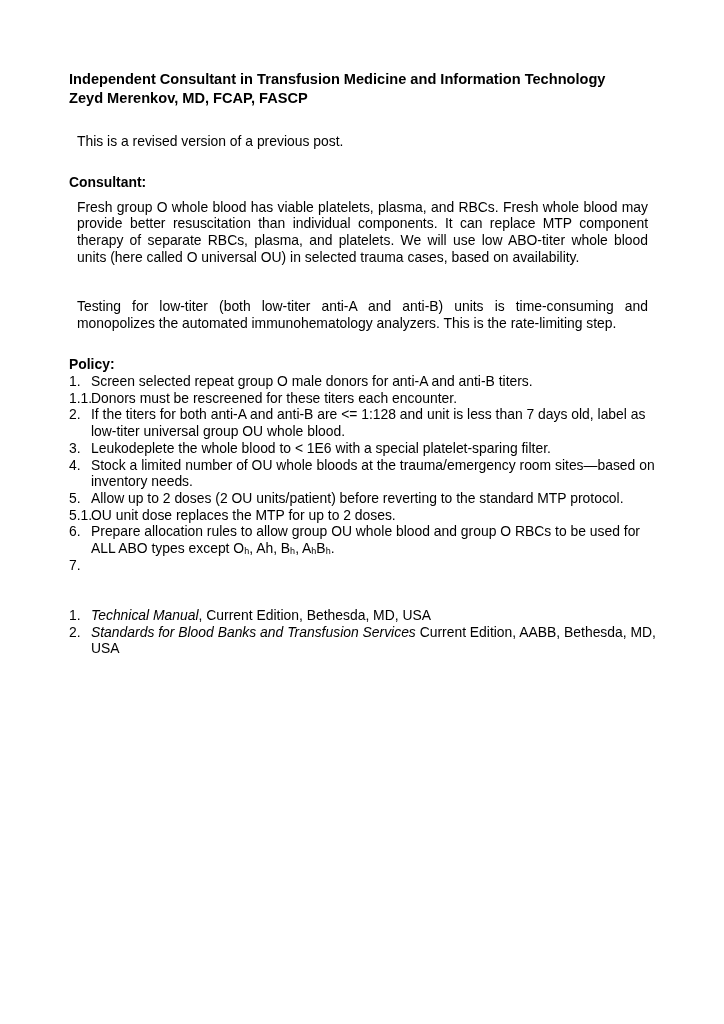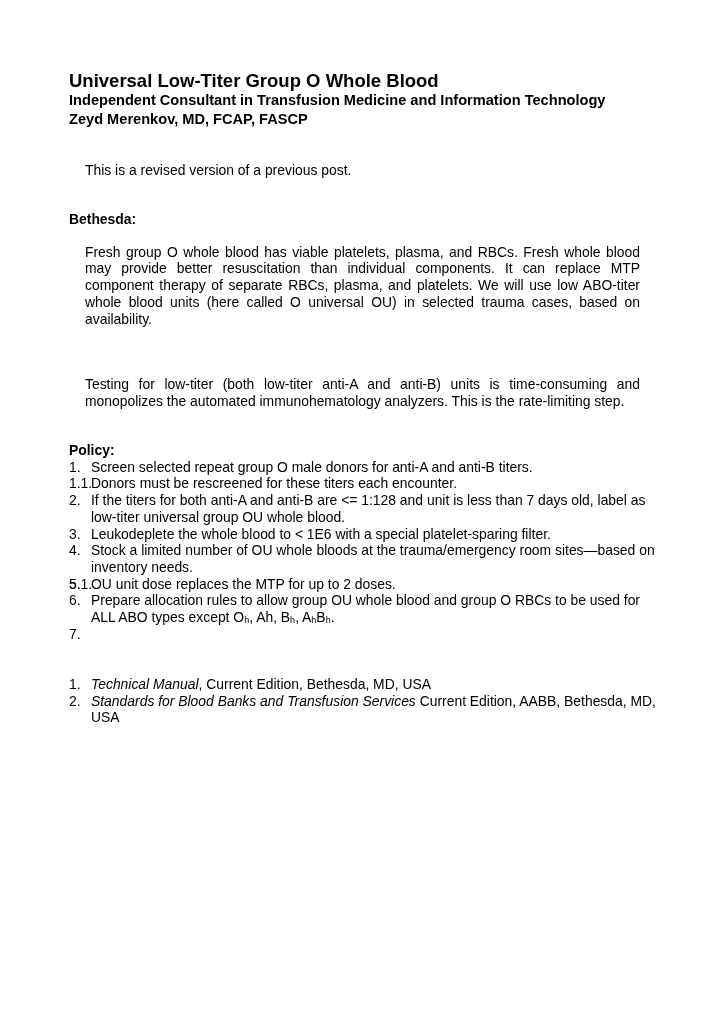--- a/index.html
+++ b/index.html
@@ -1,44 +1,43 @@
 <!DOCTYPE html>
 <html><head>
 <meta charset="utf-8">
 <style>
   html, body { margin: 0; padding: 0; background: #ffffff; }
   body { width: 724px; height: 1024px; position: relative; overflow: hidden;
          font-family: "Liberation Sans", sans-serif; color: #000; }
   .page { position: absolute; left: 69px; top: 70px; width: 587px; }
   .title { font-size: 18.5px; font-weight: bold; line-height: 21px; margin: 0; }
   .sub { font-size: 14.6px; font-weight: bold; line-height: 19px; margin: 0; }
-  p, .txt { font-size: 13.9px; line-height: 16.7px; margin: 16px; }
+  p, .txt { font-size: 13.9px; line-height: 16.7px; margin: 8px; }
   .just { text-align: justify; text-align-last: left; }
   .heading { font-size: 13.9px; font-weight: bold; line-height: 16.7px; margin: 0; }
   .gap { height: 16.7px; }
   .gap-lg { height: 50px; }
   .li { position: relative; padding-left: 22px; font-size: 13.9px; line-height: 16.7px; }
   .li .num { position: absolute; left: 0; top: 0; }
   .subli { position: relative; padding-left: 22px; font-size: 13.9px; line-height: 16.7px; }
   .subli .num { position: absolute; left: 0; top: 0; }
   sub { font-size: 9px; vertical-align: -1px; line-height: 0; }
   i { font-style: italic; }
 </style>
 </head>
 <body>
 
 <div class="page">
-  <h1 class="title">Universal Low-Titer Group O Whole Blood</h1>
   <div class="sub">Independent Consultant in Transfusion Medicine and Information Technology</div>
   <div class="sub">Zeyd Merenkov, MD, FCAP, FASCP</div>
   <div class="gap"></div>
   <p>This is a revised version of a previous post.</p>
   <div class="gap"></div>
 
-  <div class="heading">Bethesda:</div>
+  <div class="heading">Consultant:</div>
   <p class="just">Fresh group O whole blood has viable platelets, plasma, and RBCs.  Fresh whole blood may provide better resuscitation than individual components.  It can replace MTP component therapy of separate RBCs, plasma, and platelets.  We will use low ABO-titer whole blood units (here called O universal OU) in selected trauma cases, based on availability.</p>
   <div class="gap"></div>
   <p class="just">Testing for low-titer (both low-titer anti-A and anti-B) units is time-consuming and monopolizes the automated immunohematology analyzers.  This is the rate-limiting step.</p>
   <div class="gap"></div>
 
   <div class="heading">Policy:</div>
   <div>
     <div class="li">
       <span class="num">1.</span>
       <span>Screen selected repeat group O male donors for anti-A and anti-B titers.</span>
@@ -54,20 +53,21 @@
     <div class="li">
       <span class="num">3.</span>
       <span>Leukodeplete the whole blood to &lt; 1E6 with a special platelet-sparing filter.</span>
     </div>
     <div class="li">
       <span class="num">4.</span>
       <span>Stock a limited number of OU whole bloods at the trauma/emergency room sites—based on inventory needs.</span>
     </div>
     <div class="li">
       <span class="num">5.</span>
+      <span>Allow up to 2 doses (2 OU units/patient) before reverting to the standard MTP protocol.</span>
     </div>
     <div class="subli">
       <span class="num">5.1.</span>
       <span>OU unit dose replaces the MTP for up to 2 doses.</span>
     </div>
     <div class="li">
       <span class="num">6.</span>
       <span>Prepare allocation rules to allow group OU whole blood and group O RBCs to be used for ALL ABO types except </span><span><span>O</span><sub>h</sub></span>, <span>Ah</span>, <span><span>B</span><sub>h</sub></span>, <span><span>A</span><sub>h</sub><span>B</span><sub>h</sub></span><span>.</span>
     </div>
     <div class="li">

